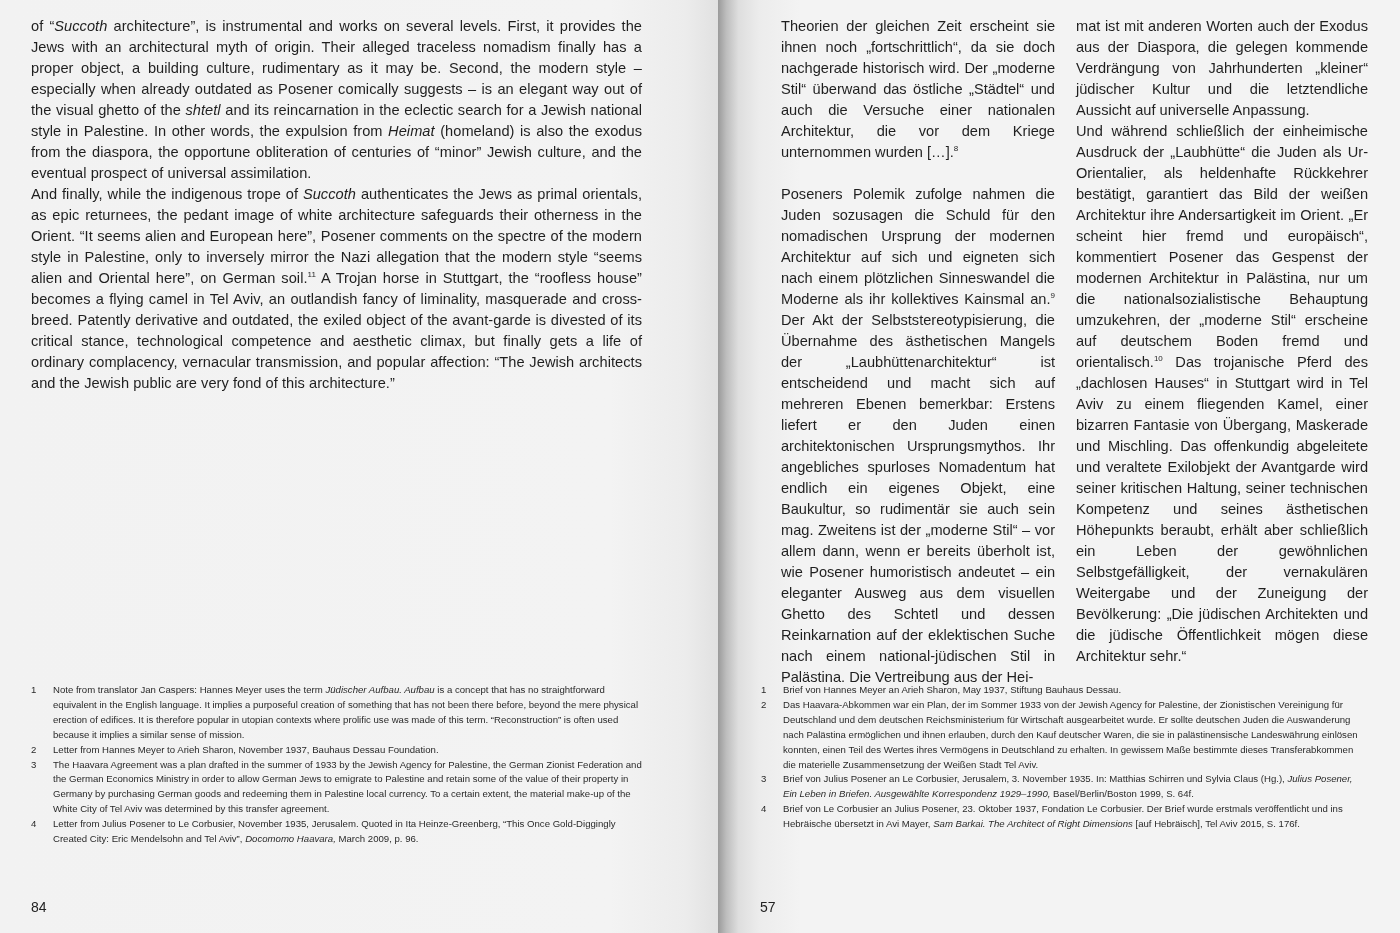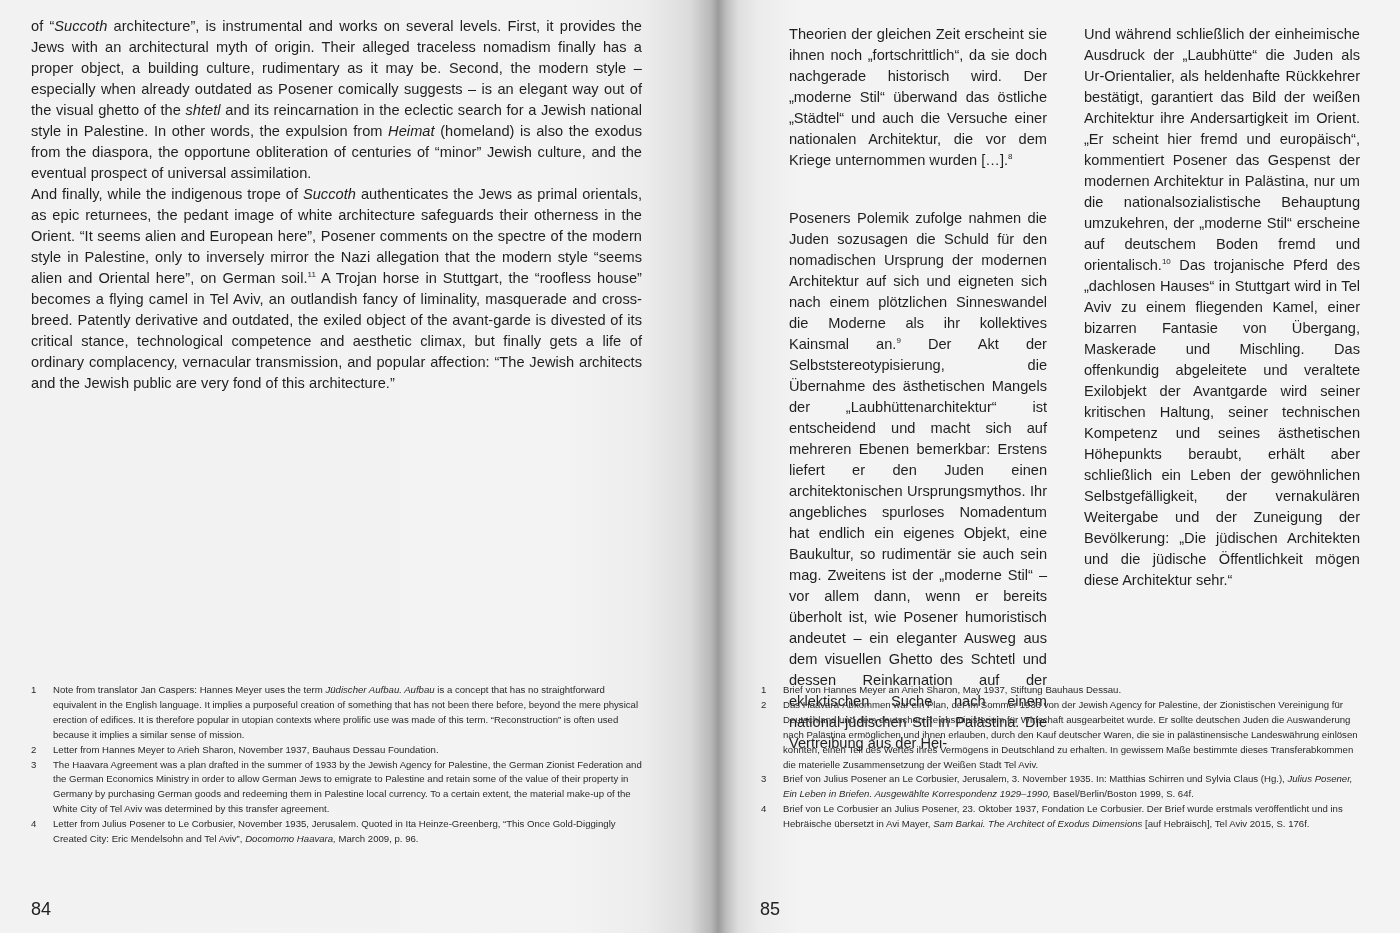--- a/index.html
+++ b/index.html
@@ -7,52 +7,53 @@
     width:1400px; height:933px; overflow:hidden; position:relative;
     background:#f1f1f1;
     font-family:"Liberation Sans", "DejaVu Sans", sans-serif;
     color:#1f1f1f;
   }
   .spread { position:absolute; inset:0; }
   .page { position:absolute; top:0; height:933px; }
   .page-left {
     left:0; width:718px;
     background:linear-gradient(to right, #f2f2f2 0%, #f3f3f3 80%, #ececec 90%, #dcdcdc 96%, #b8b8b8 99%, #9c9c9c 100%);
+    padding-left:44px;
   }
   .page-right {
     left:718px; width:682px;
     background:linear-gradient(to right, #9a9a9a 0%, #bdbdbd 1.2%, #dedede 3%, #ececec 6%, #f3f3f3 12%, #f3f3f3 100%);
   }
   .body-en {
     position:absolute; left:31px; top:16px; width:611px;
     font-size:14.6px; line-height:21px; text-align:justify;
     letter-spacing:0.05px;
   }
   .body-en p { margin:0; }
   .col {
     position:absolute; top:16px;
     font-size:14.6px; line-height:21px; text-align:justify;
   }
-  .col p { margin:8px; }
+  .col p { margin:0; }
   .col-a { left:63px; width:274px; }
   .col-b { left:358px; width:292px; }
   .gap { height:21px; }
   i { font-style:italic; }
   sup { font-size:8px; vertical-align:6px; line-height:0; }
   .footnotes {
     position:absolute;
     font-size:9.6px; line-height:14.9px; color:#2a2a2a;
   }
   .fn-left { left:31px; top:683px; width:612px; }
   .fn-right { left:43px; top:683px; width:600px; }
   .fn { display:flex; margin:0; }
   .fn-num { width:22px; flex:0 0 22px; padding-left:0px; }
   .fn-text { flex:1; }
   .folio {
-    position:absolute; top:899px; font-size:18px; color:#222;
+    position:absolute; top:899px; font-size:14px; color:#222;
   }
   .folio-left { left:31px; }
   .folio-right { left:42px; }
 </style>
 </head>
 <body>
 
 <div class="spread">
 
   <div class="page page-left">
@@ -84,37 +85,38 @@
   </div>
 
   <div class="page page-right">
     <div class="col col-a">
       <p>Theorien der gleichen Zeit erscheint sie ihnen noch „fortschrittlich“, da sie doch nachgerade historisch wird. Der „moderne Stil“ überwand das östliche „Städtel“ und auch die Versuche einer nationalen Architektur, die vor dem Kriege unternommen wurden […].<sup>8</sup></p>
       <div class="gap"></div>
       <p>Poseners Polemik zufolge nahmen die Juden sozusagen die Schuld für den nomadischen Ursprung der modernen Architektur auf sich und eigneten sich nach einem plötzlichen Sinneswandel die Moderne als ihr kollektives Kainsmal an.<sup>9</sup> Der Akt der Selbststereotypisierung, die Übernahme des ästhetischen Mangels der „Laubhüttenarchitektur“ ist entscheidend und macht sich auf mehreren Ebenen bemerkbar: Erstens liefert er den Juden einen architektonischen Ursprungsmythos. Ihr angebliches spurloses Nomadentum hat endlich ein eigenes Objekt, eine Baukultur, so rudimentär sie auch sein mag. Zweitens ist der „moderne Stil“ – vor allem dann, wenn er bereits überholt ist, wie Posener humoristisch andeutet – ein eleganter Ausweg aus dem visuellen Ghetto des Schtetl und dessen Reinkarnation auf der eklektischen Suche nach einem national-jüdischen Stil in Palästina. Die Vertreibung aus der Hei-</p>
     </div>
 
     <div class="col col-b">
+      <p>mat ist mit anderen Worten auch der Exodus aus der Diaspora, die gelegen kommende Verdrängung von Jahrhunderten „kleiner“ jüdischer Kultur und die letztendliche Aussicht auf universelle Anpassung.</p>
       <p>Und während schließlich der einheimische Ausdruck der „Laubhütte“ die Juden als Ur-Orientalier, als heldenhafte Rückkehrer bestätigt, garantiert das Bild der weißen Architektur ihre Andersartigkeit im Orient. „Er scheint hier fremd und europäisch“, kommentiert Posener das Gespenst der modernen Architektur in Palästina, nur um die nationalsozialistische Behauptung umzukehren, der „moderne Stil“ erscheine auf deutschem Boden fremd und orientalisch.<sup>10</sup> Das trojanische Pferd des „dachlosen Hauses“ in Stuttgart wird in Tel Aviv zu einem fliegenden Kamel, einer bizarren Fantasie von Übergang, Maskerade und Mischling. Das offenkundig abgeleitete und veraltete Exilobjekt der Avantgarde wird seiner kritischen Haltung, seiner technischen Kompetenz und seines ästhetischen Höhepunkts beraubt, erhält aber schließlich ein Leben der gewöhnlichen Selbstgefälligkeit, der vernakulären Weitergabe und der Zuneigung der Bevölkerung: „Die jüdischen Architekten und die jüdische Öffentlichkeit mögen diese Architektur sehr.“</p>
     </div>
 
     <div class="footnotes fn-right">
       <div class="fn">
         <span class="fn-num">1</span>
         <span class="fn-text">Brief von Hannes Meyer an Arieh Sharon, May 1937, Stiftung Bauhaus Dessau.</span>
       </div>
       <div class="fn">
         <span class="fn-num">2</span>
         <span class="fn-text">Das Haavara-Abkommen war ein Plan, der im Sommer 1933 von der Jewish Agency for Palestine, der Zionistischen Vereinigung für Deutschland und dem deutschen Reichsministerium für Wirtschaft ausgearbeitet wurde. Er sollte deutschen Juden die Auswanderung nach Palästina ermöglichen und ihnen erlauben, durch den Kauf deutscher Waren, die sie in palästinensische Landeswährung einlösen konnten, einen Teil des Wertes ihres Vermögens in Deutschland zu erhalten. In gewissem Maße bestimmte dieses Transferabkommen die materielle Zusammensetzung der Weißen Stadt Tel Aviv.</span>
       </div>
       <div class="fn">
         <span class="fn-num">3</span>
         <span class="fn-text">Brief von Julius Posener an Le Corbusier, Jerusalem, 3. November 1935. In: Matthias Schirren und Sylvia Claus (Hg.), <i>Julius Posener, Ein Leben in Briefen. Ausgewählte Korrespondenz 1929–1990,</i> Basel/Berlin/Boston 1999, S. 64f.</span>
       </div>
       <div class="fn">
         <span class="fn-num">4</span>
-        <span class="fn-text">Brief von Le Corbusier an Julius Posener, 23. Oktober 1937, Fondation Le Corbusier. Der Brief wurde erstmals veröffentlicht und ins Hebräische übersetzt in Avi Mayer, <i>Sam Barkai. The Architect of Exodus Dimensions</i> [auf Hebräisch], Tel Aviv 2015, S. 176f.</span>
+        <span class="fn-text">Brief von Le Corbusier an Julius Posener, 23. Oktober 1937, Fondation Le Corbusier. Der Brief wurde erstmals veröffentlicht und ins Hebräische übersetzt in Avi Mayer, <i>Sam Barkai. The Architect of Right Dimensions</i> [auf Hebräisch], Tel Aviv 2015, S. 176f.</span>
       </div>
     </div>
 
-    <div class="folio folio-right">85</div>
+    <div class="folio folio-right">57</div>
   </div>
 </div>
 
 </body></html>

